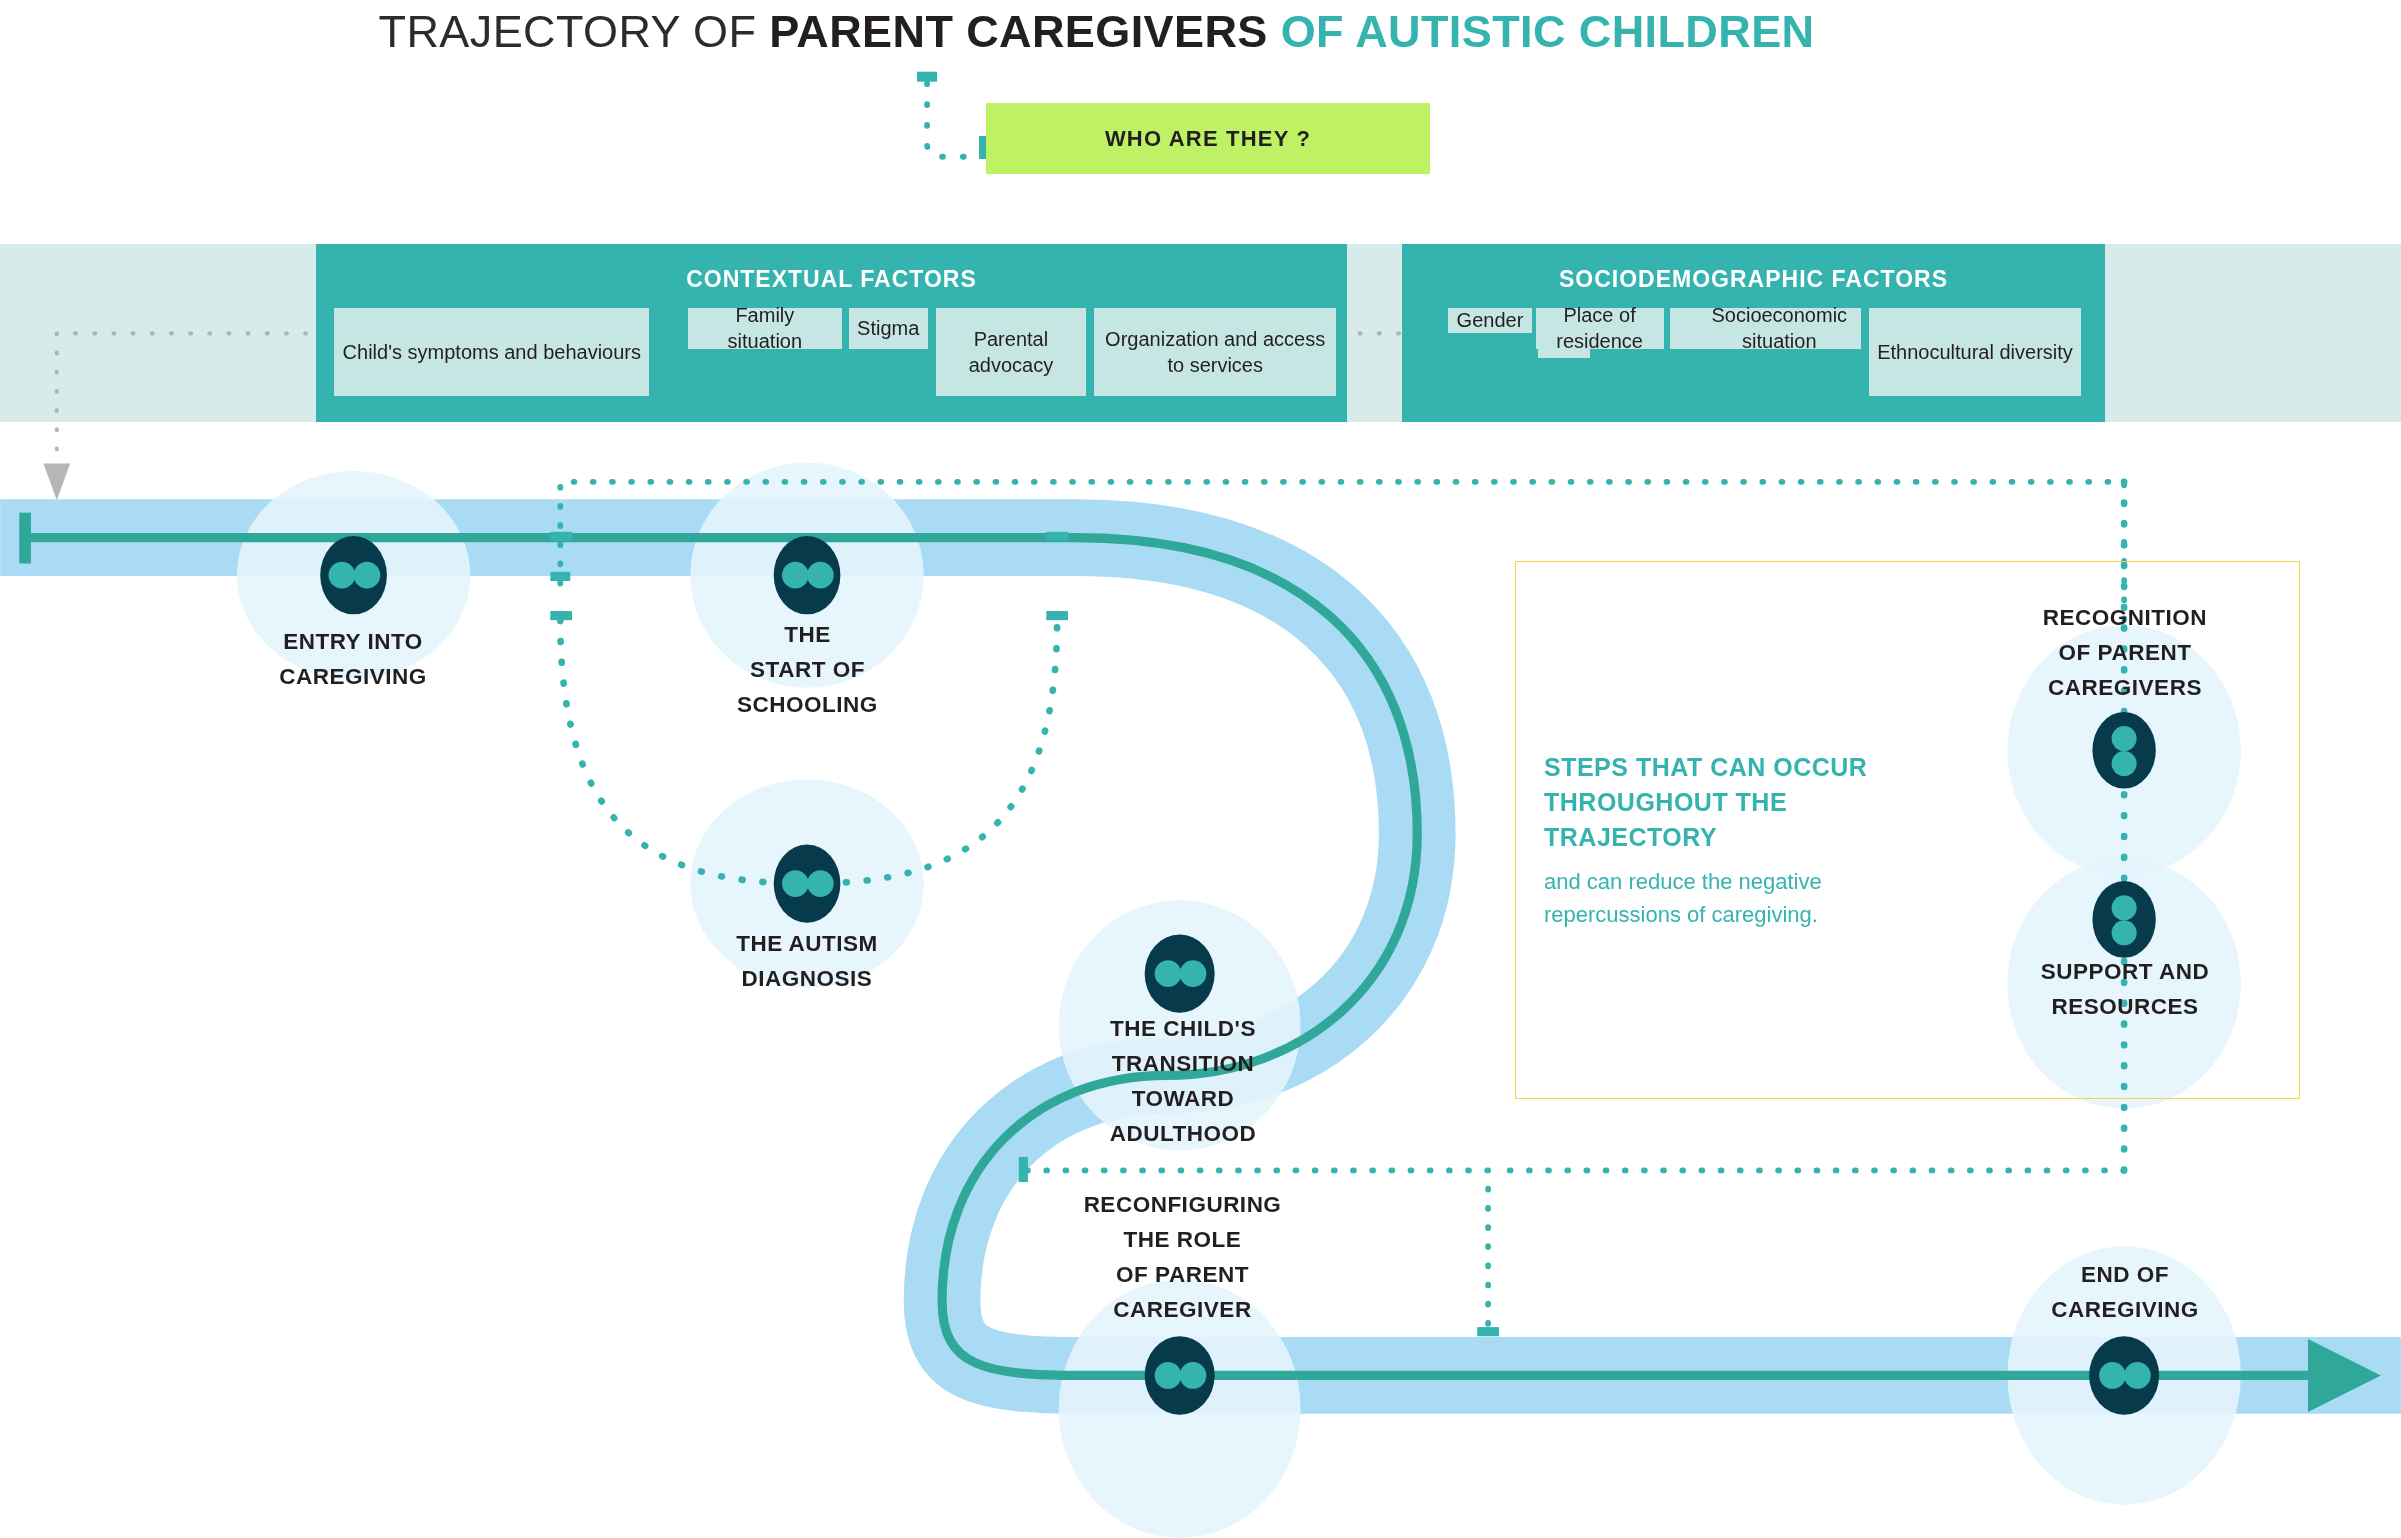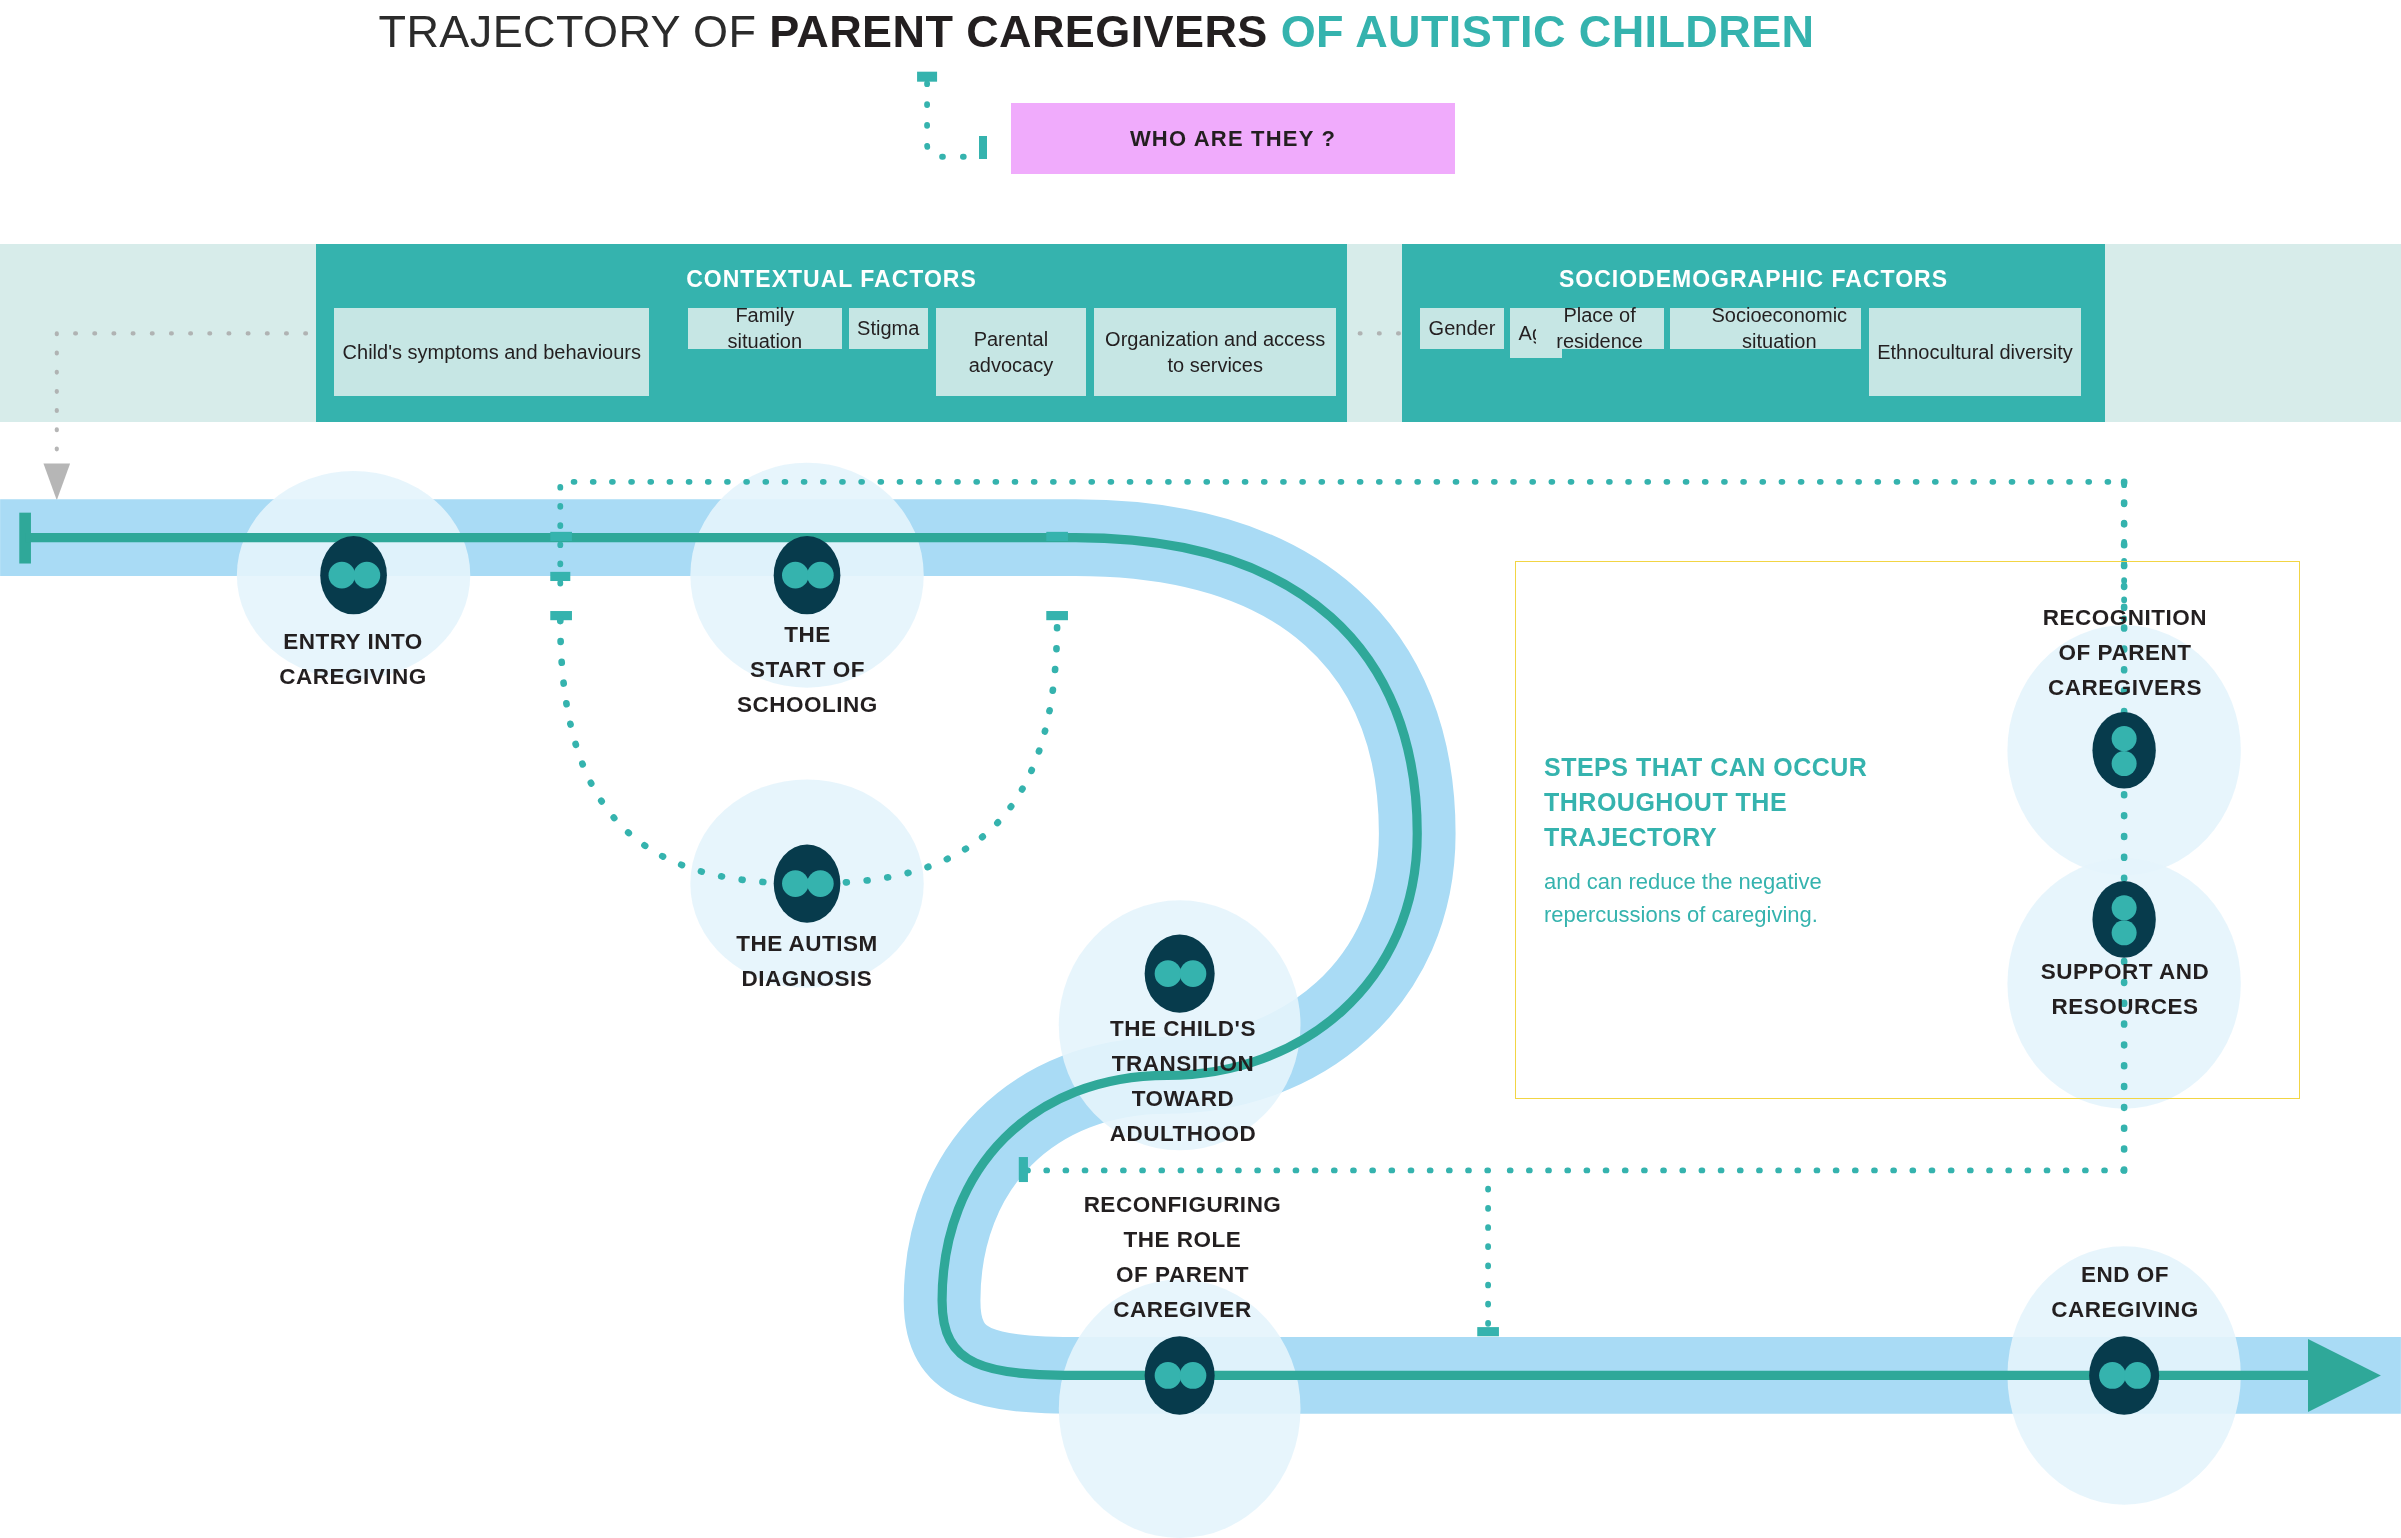--- a/index.html
+++ b/index.html
@@ -31,25 +31,24 @@
   .title .t-bold  { font-weight: 700; color: #231f20; }
   .title .t-teal  { font-weight: 700; color: #35b3ae; }
 
   
   .who-box {
     position: absolute;
     left: 986px;
     top: 103px;
     width: 444px;
     height: 71px;
-    background: #f0abfc;
+    background: #bef264;
     display: flex;
     align-items: center;
     justify-content: center;
-    margin-left: 25px;
   }
   .who-box .who-label {
     font-size: 22px;
     font-weight: 700;
     letter-spacing: 1.2px;
     color: #231f20;
   }
   .who-tick {
     position: absolute;
     left: 979px;
@@ -285,21 +284,21 @@
       <div class="chip-col" style="width:242px;">
         <div class="chip" style="height:88px;">Organization and access to services</div>
       </div>
     </div>
   </div>
 
   <div class="factor-group sociodemo">
     <div class="fg-title">SOCIODEMOGRAPHIC FACTORS</div>
     <div class="fg-chips">
       <div class="chip-col" style="width:107px;">
-        <div class="chip" style="height:41px;">Gender</div>
+        <div class="chip" style="height:25px;margin-left:28px;">Gender</div>
         <div class="chip" style="height:50px;">Age</div>
       </div>
       <div class="chip-col" style="width:325px;">
         <div class="chip" style="height:41px;">Place of residence</div>
         <div class="chip" style="height:41px;padding-left:36px;">Socioeconomic situation</div>
       </div>
       <div class="chip-col" style="width:218px;">
         <div class="chip" style="height:88px;">Ethnocultural diversity</div>
       </div>
     </div>

